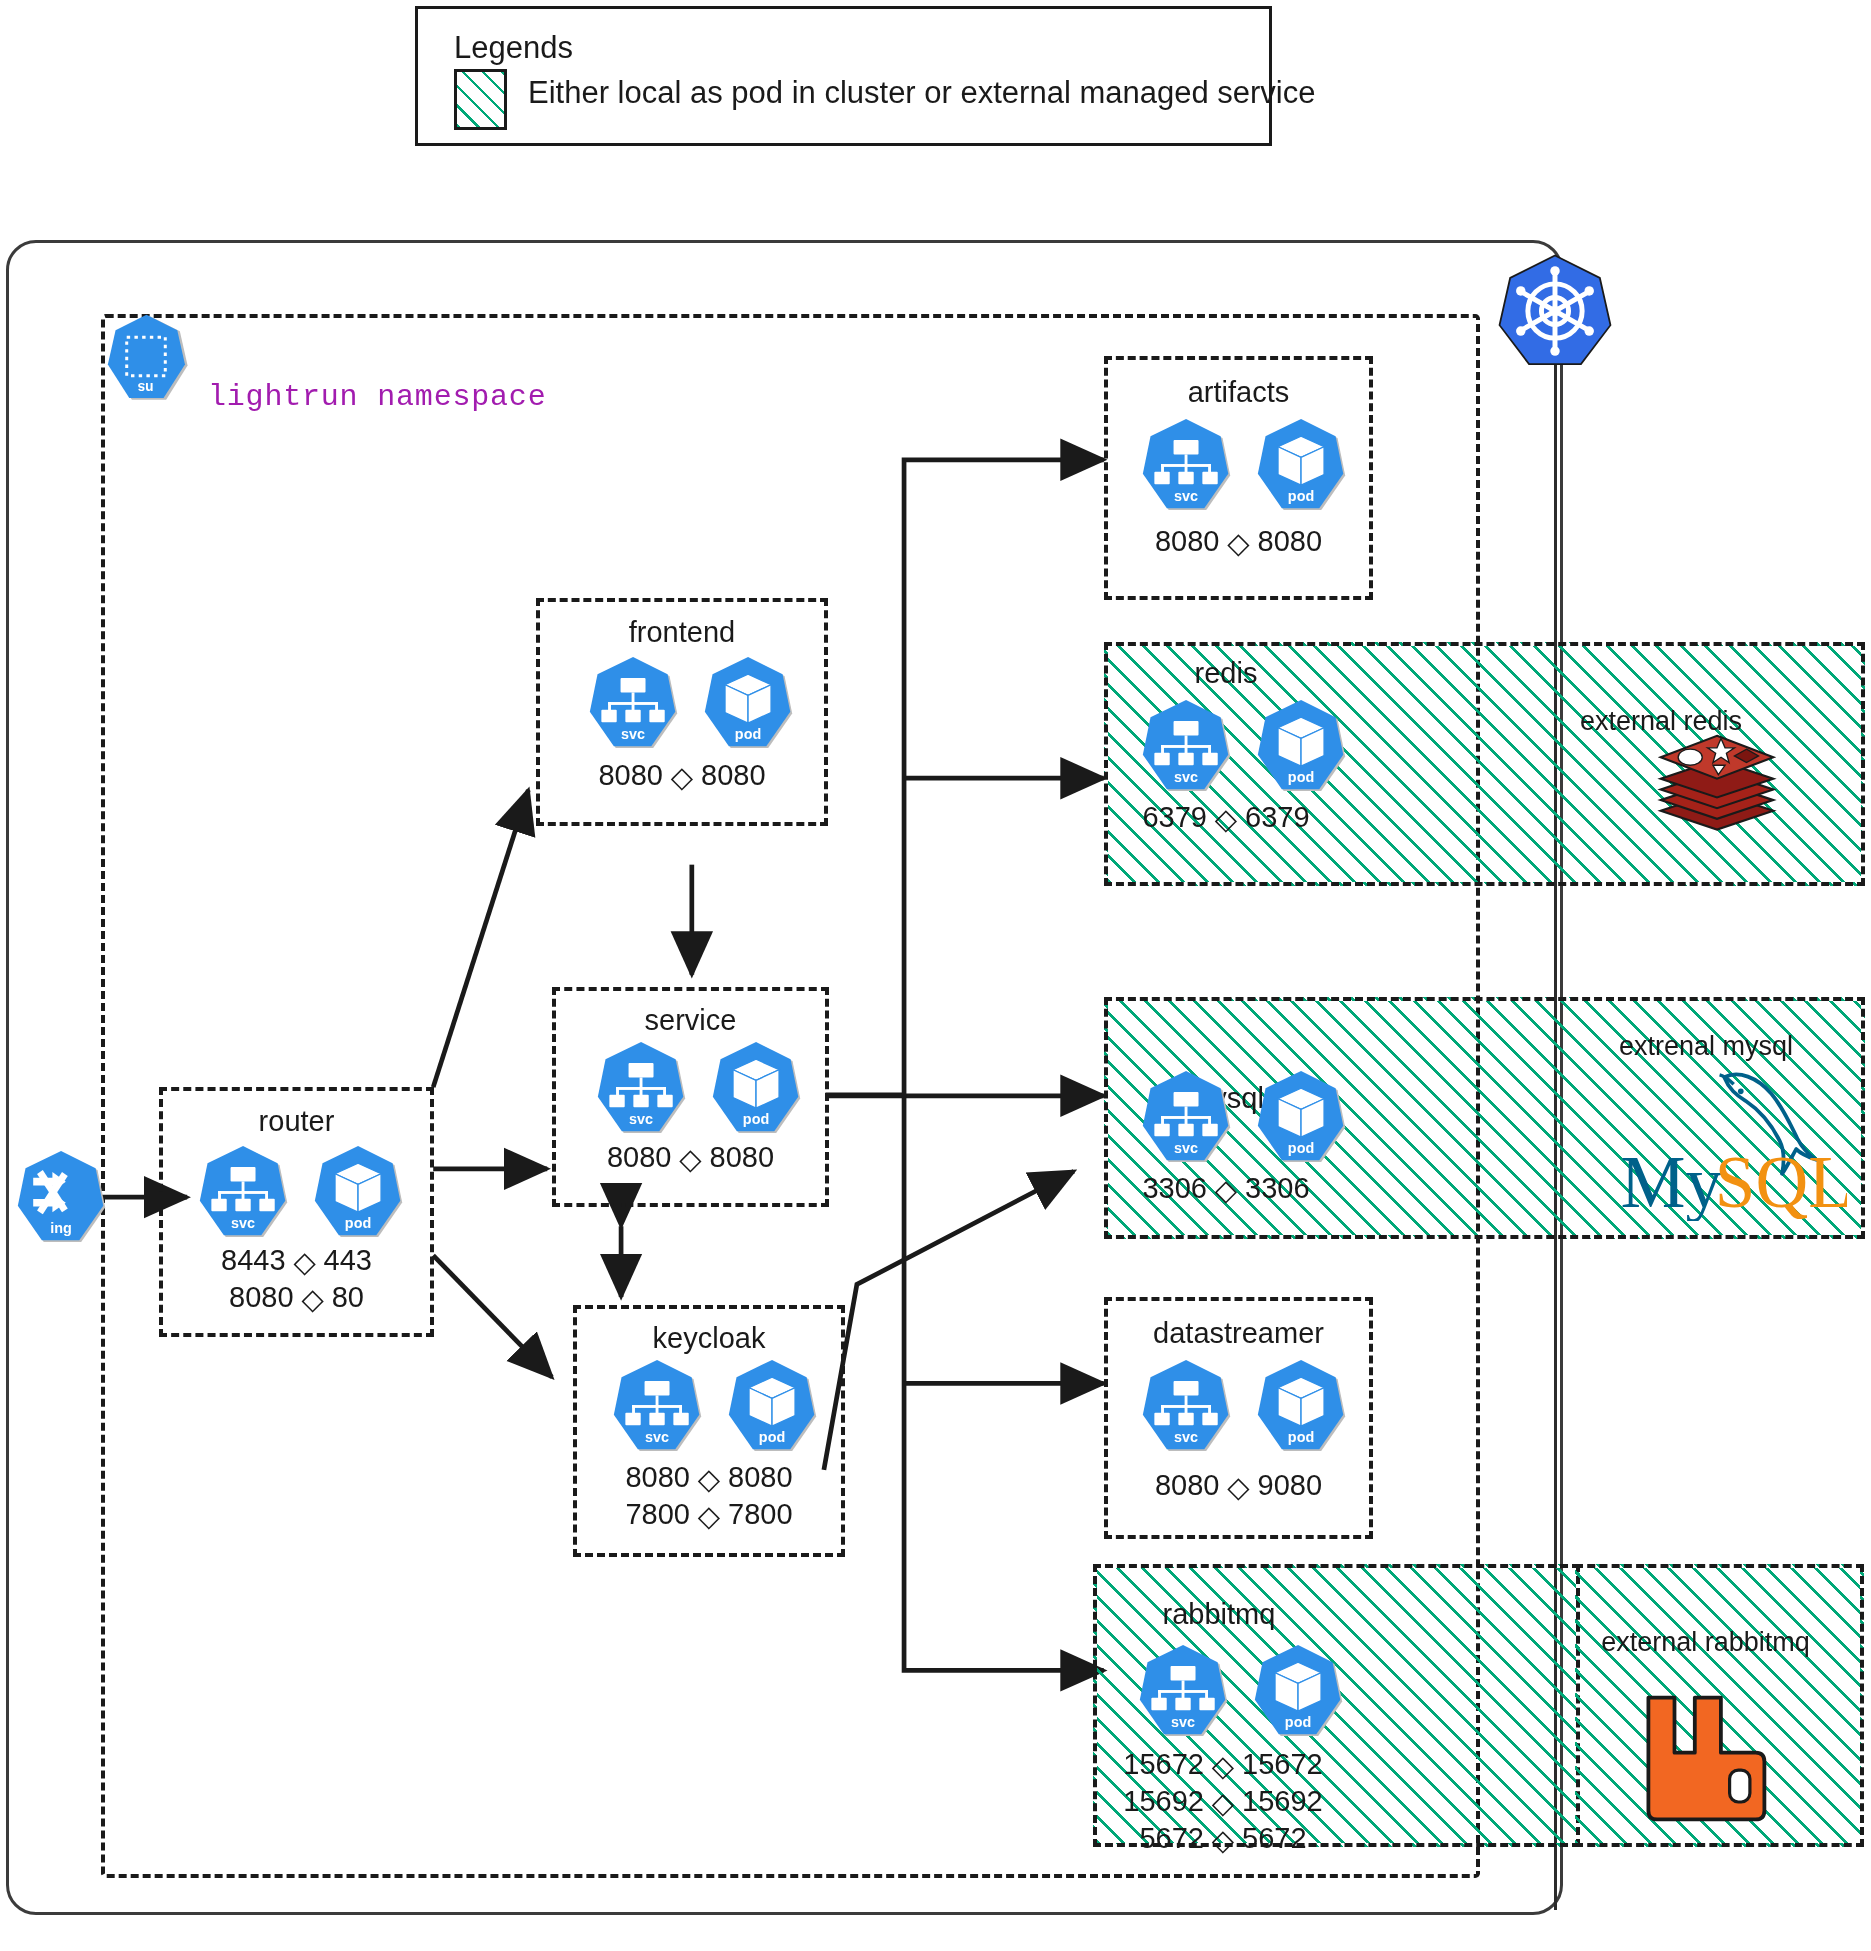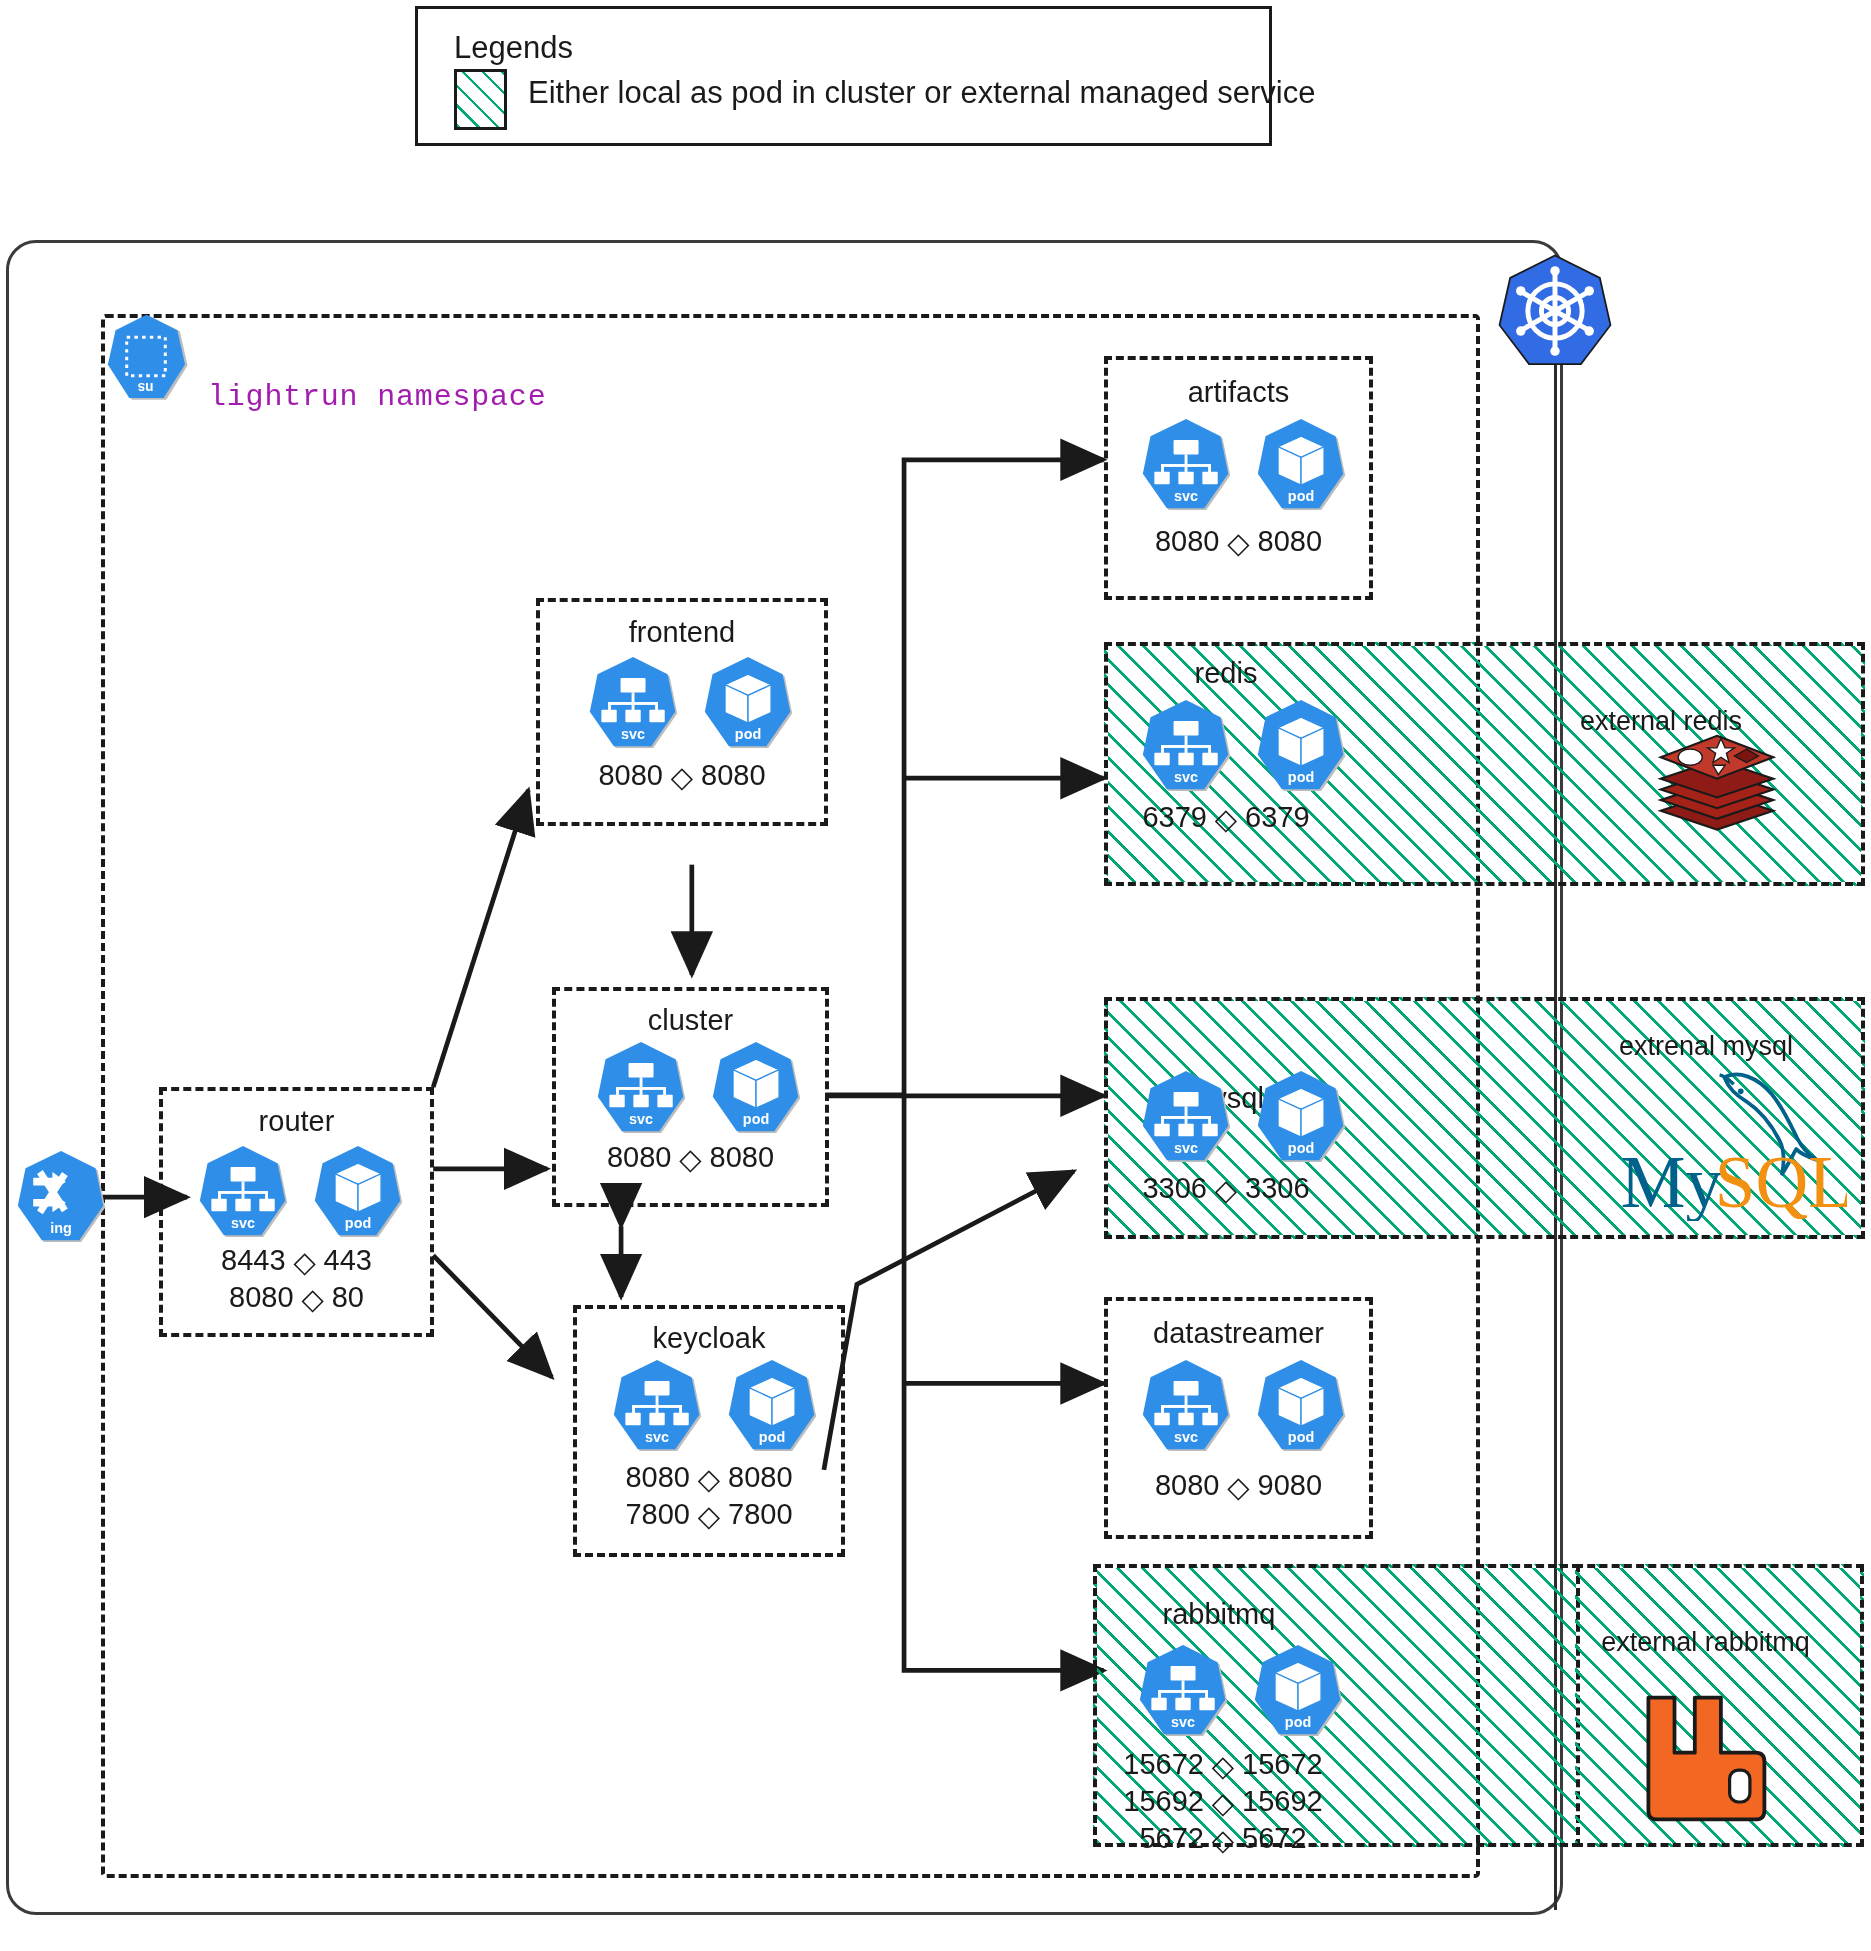--- a/index.html
+++ b/index.html
@@ -242,21 +242,21 @@
         </g>
         <text x="49" y="88" font-family="Liberation Sans, sans-serif" font-size="15" font-weight="bold" fill="#ffffff" text-anchor="middle">pod</text>
       </svg>
     </div>
     <div class="ports" style="left:0; right:0; top:156px; text-align:center;">
       <div><span>8080</span><span class="dia">◇</span><span>8080</span></div>
     </div>
   </div>
 
   <div class="abs comp" style="left:552px; top:987px; width:277px; height:220px;">
-    <div class="comp-title" style="top:12.6px;">cluster</div>
+    <div class="comp-title" style="top:12.6px;">service</div>
     <div class="icon-row" style="left:38px; top:49px;">
       <svg class="k8icon" width="96" height="96" viewBox="0 0 100 100">
         <polygon points="51,4 87,22 95,61 70,97 31,97 6,61 14,22" fill="#bdbdbd"></polygon>
         <polygon points="49,2 85,20 93,59 68,95 29,95 4,59 12,20" fill="#2F8FE8"></polygon>
         <g fill="#ffffff">
           <rect x="36" y="24" width="26" height="15" rx="1"></rect>
           <rect x="47.5" y="39" width="3" height="11"></rect>
           <rect x="23" y="49" width="52" height="3"></rect>
           <rect x="23" y="49" width="3" height="9"></rect>
           <rect x="47.5" y="49" width="3" height="9"></rect>

